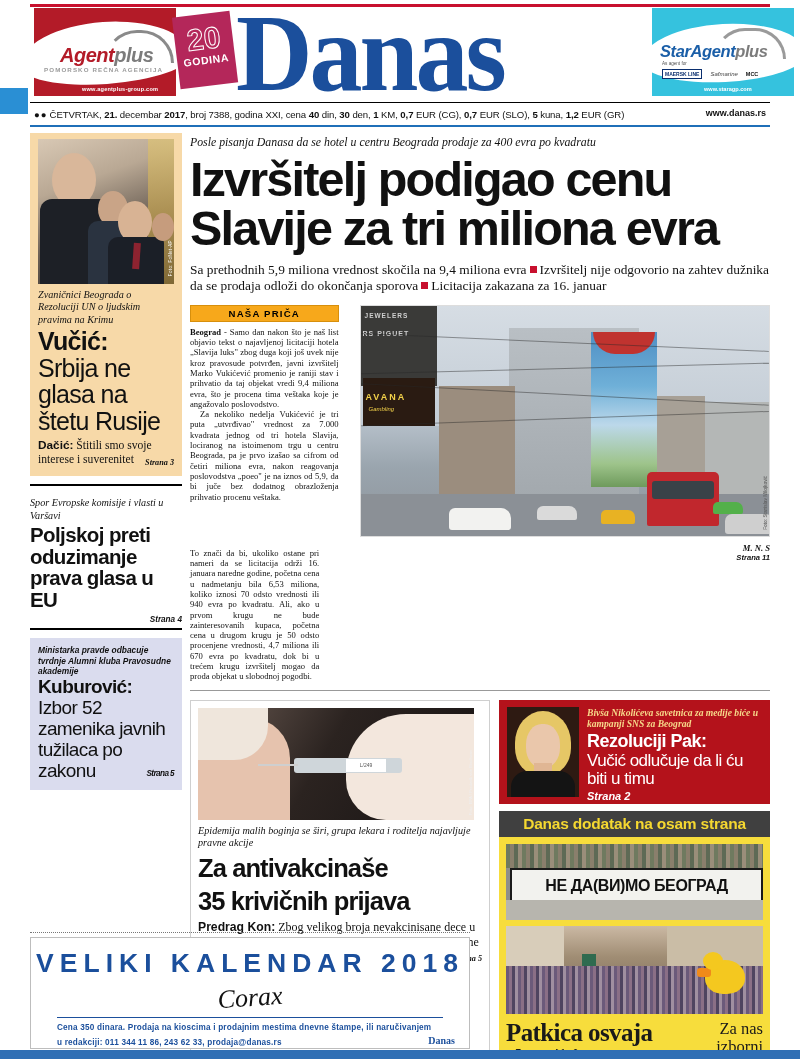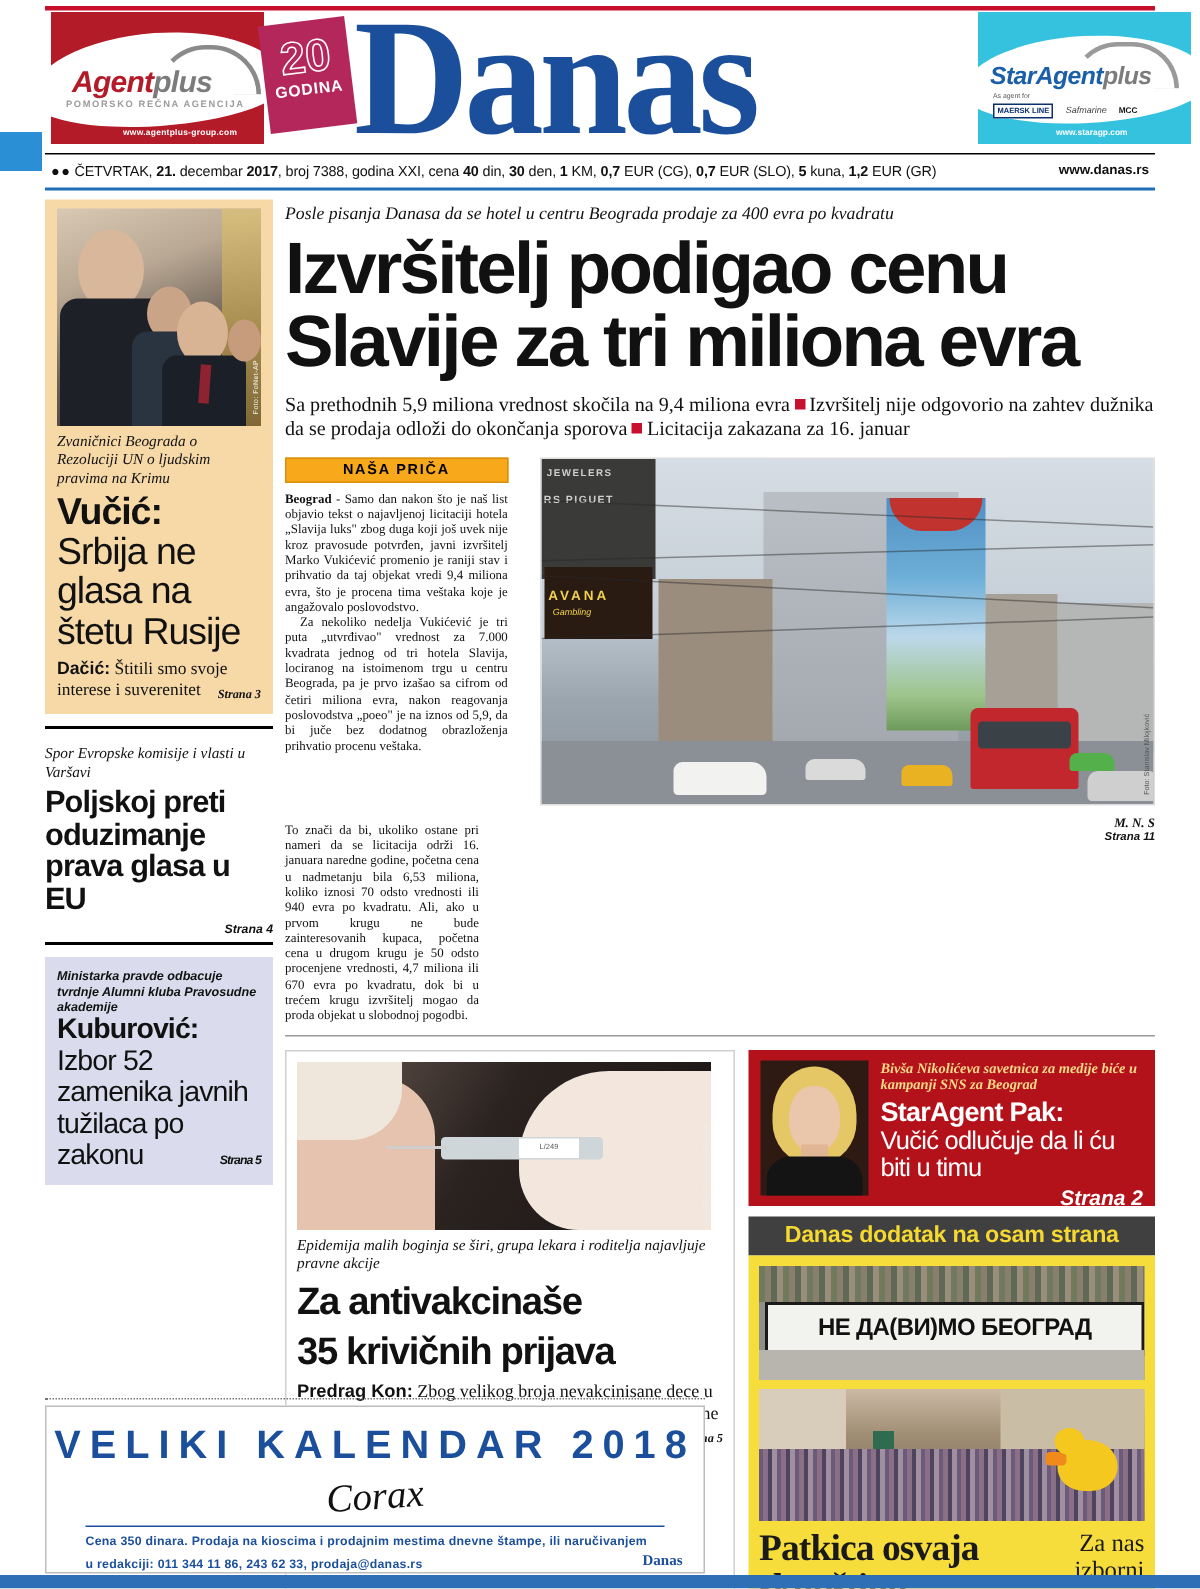--- a/index.html
+++ b/index.html
@@ -21,21 +21,21 @@
   .ap-swoosh{
     position:absolute;left:-14px;top:14px;width:170px;height:62px;background:#fff;
     border-radius:50% 50% 50% 50%/62% 62% 38% 38%;
     transform:rotate(-4deg);
   }
   .ap-arc{
     position:absolute;left:70px;top:22px;width:64px;height:30px;
     border:3px solid #8a8a8a;border-bottom:none;border-radius:60px 60px 0 0;
     border-left-color:transparent;
   }
-  .ap-word{position:absolute;left:14px;top:36px;font-size:20px;font-weight:bold;font-style:italic;letter-spacing:-0.5px;}
+  .ap-word{position:absolute;left:26px;top:36px;font-size:20px;font-weight:bold;font-style:italic;letter-spacing:-0.5px;}
   .ap-word .a{color:#b31b28;}
   .ap-word .p{color:#7c7c7c;}
   .ap-sub{position:absolute;left:10px;top:58px;font-size:6.2px;letter-spacing:1.1px;color:#9b9b9b;font-weight:bold;}
   .ap-url{position:absolute;left:48px;top:78px;font-size:5.6px;color:#fff;font-weight:bold;letter-spacing:.2px;}
 
   .badge20{
     position:absolute;left:176px;top:14px;width:58px;height:72px;background:#b4275a;
     transform:rotate(-7deg);color:#fff;text-align:center;box-shadow:0 0 0 0 #fff;
   }
   .badge20 .n{font-size:30px;font-weight:bold;line-height:34px;margin-top:8px;
@@ -190,21 +190,21 @@
   .redbox{background:#b4121b;color:#fff;padding:7px 8px;display:flex;gap:8px;height:104px;box-sizing:border-box;}
   .pak-photo{width:72px;height:90px;background:#2e1a12;position:relative;overflow:hidden;flex:0 0 auto;}
   .pk-hair{position:absolute;left:8px;top:4px;width:56px;height:64px;background:#e6c766;border-radius:50% 50% 42% 42%;}
   .pk-face{position:absolute;left:19px;top:17px;width:34px;height:44px;background:#eac7ab;border-radius:46%;}
   .pk-body{position:absolute;left:4px;top:64px;width:64px;height:30px;background:#141414;border-radius:16px 16px 0 0;}
   .pk-neck{position:absolute;left:27px;top:56px;width:18px;height:14px;background:#e0b694;}
   .pak-txt{flex:1;}
   .pak-kick{font-family:"Liberation Serif",serif;font-style:italic;font-weight:bold;font-size:9.6px;line-height:11.4px;color:#f7d98a;}
   .pak-h1{font-size:18px;font-weight:bold;line-height:19.5px;margin-top:3px;letter-spacing:-0.5px;}
   .pak-h2{font-size:17px;line-height:18.5px;letter-spacing:-0.5px;}
-  .pak-str{font-size:14px;font-weight:bold;font-style:italic;text-align:right;margin-top:1px;}
+  .pak-str{font-size:11px;font-weight:bold;font-style:italic;margin-top:1px;}
 
   
   .dod-bar{background:#404040;color:#f5d830;text-align:center;font-size:15.5px;font-weight:bold;
      padding:4px 0;letter-spacing:-0.2px;margin-top:7px;}
   .yellowbox{background:#f7dd3c;padding:7px;}
   .protest1{width:257px;height:76px;background:#8e8f8a;position:relative;overflow:hidden;}
   .pr-crowd{position:absolute;left:0;top:0;width:100%;height:24px;background:
       repeating-linear-gradient(90deg,#6f7a5f 0 4px,#8a7f6c 4px 8px,#5e6a55 8px 12px,#9a8e7a 12px 16px);}
   .pr-banner{position:absolute;left:4px;top:24px;width:249px;height:32px;background:#f2f2ee;
       border:2px solid #1a1a1a;display:flex;align-items:center;justify-content:center;}
@@ -434,21 +434,21 @@
 
         <div class="redbox">
           <div class="pak-photo">
             <div class="pk-hair"></div>
             <div class="pk-face"></div>
             <div class="pk-neck"></div>
             <div class="pk-body"></div>
           </div>
           <div class="pak-txt">
             <div class="pak-kick">Bivša Nikolićeva savetnica za medije biće u kampanji SNS za Beograd</div>
-            <div class="pak-h1">StarAgent Pak:</div>
+            <div class="pak-h1">Rezoluciji Pak:</div>
             <div class="pak-h2">Vučić odlučuje da li ću biti u timu</div>
             <div class="pak-str">Strana 2</div>
           </div>
         </div>
 
         <div class="dod-bar">Danas dodatak na osam strana</div>
 
         <div class="yellowbox">
           <div class="protest1">
             <div class="pr-crowd"></div>

